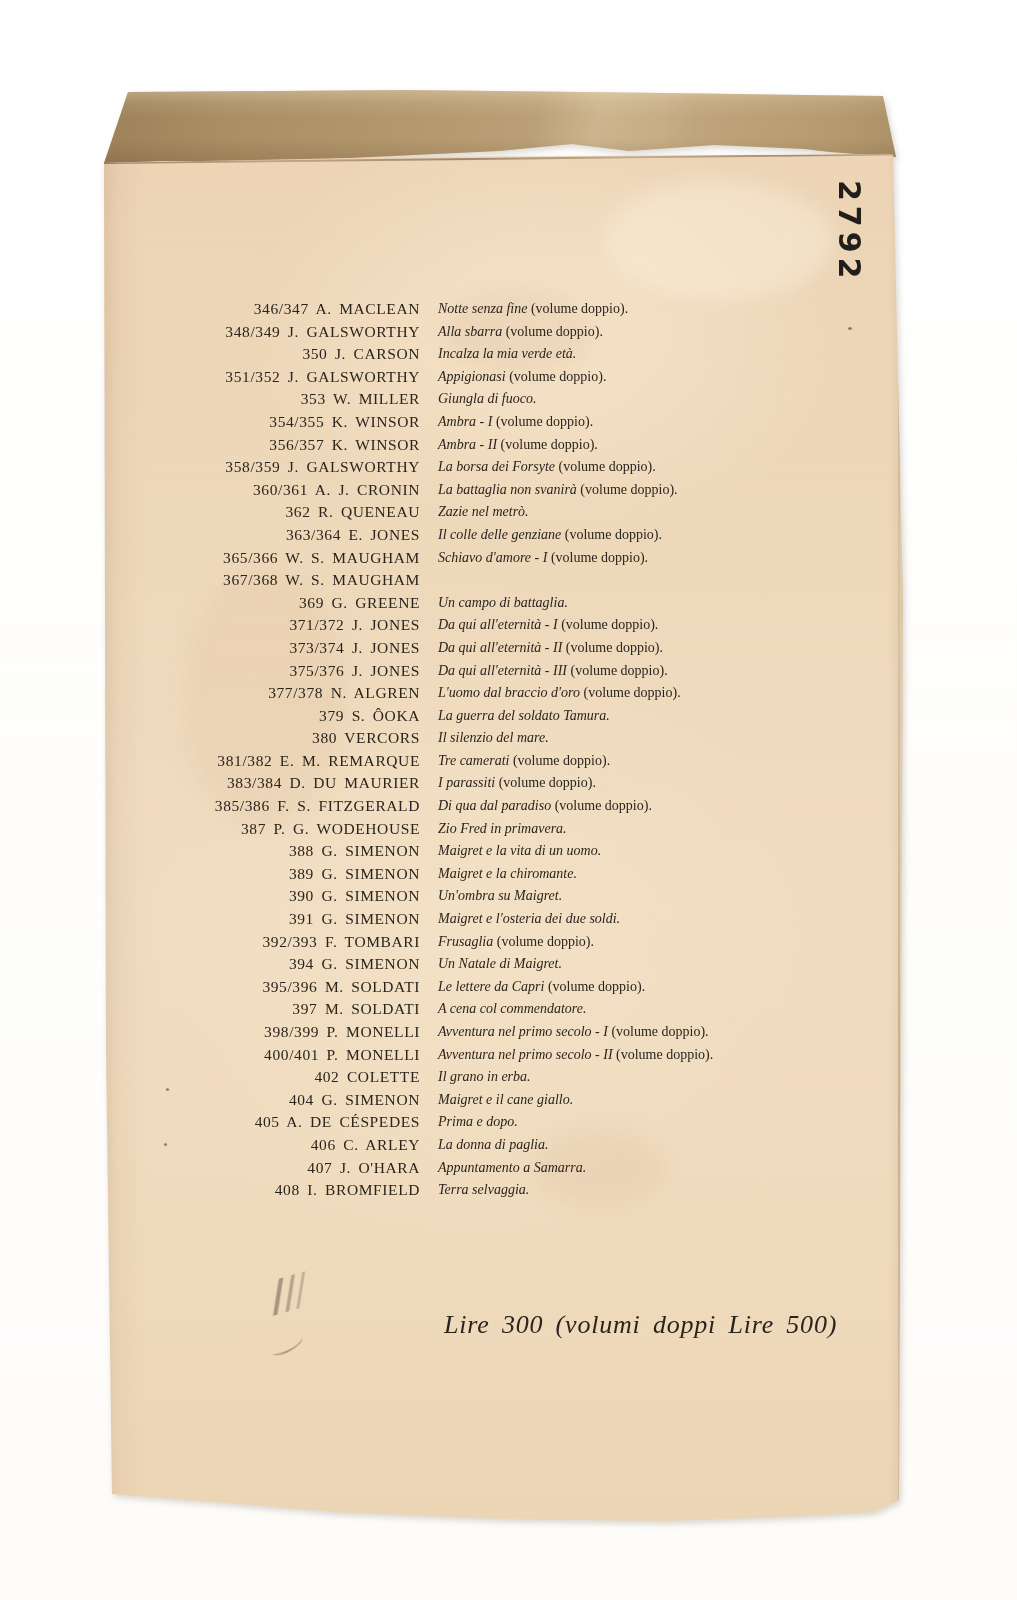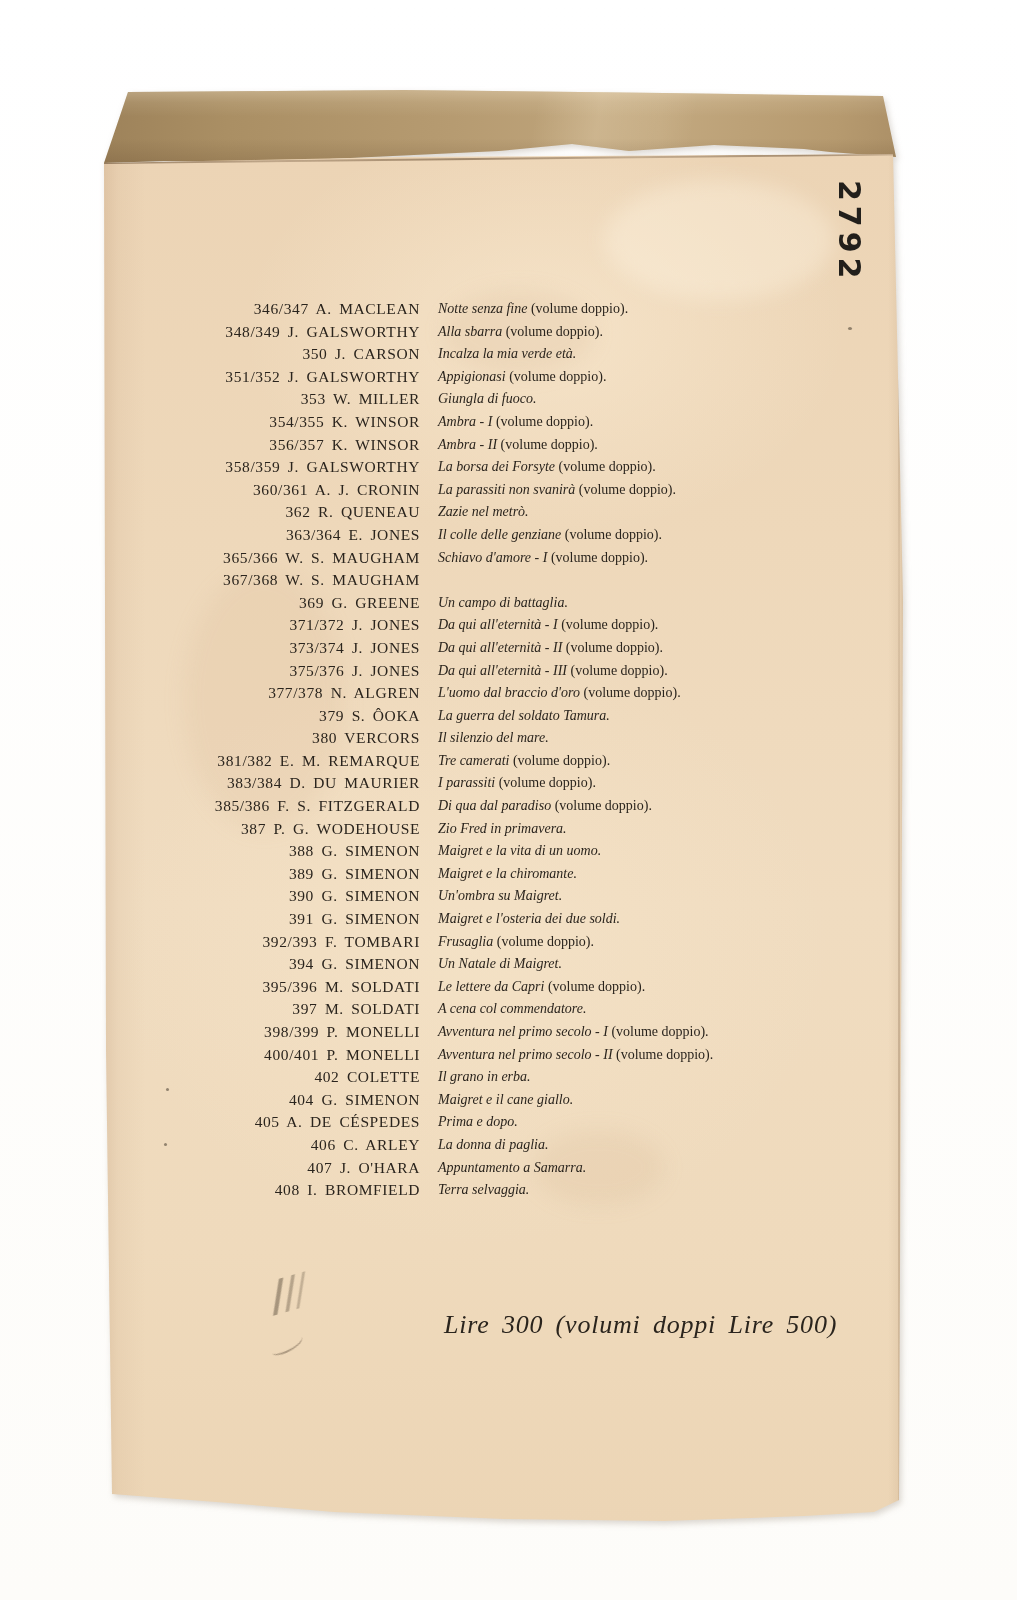--- a/index.html
+++ b/index.html
@@ -142,21 +142,21 @@
     <span class="title-cell"><span class="title">Ambra - II</span><span class="note">(volume doppio).</span></span>
   </div>
 
   <div class="row">
     <span class="label"><span class="num">358/359</span> <span class="author">J. GALSWORTHY</span></span>
     <span class="title-cell"><span class="title">La borsa dei Forsyte</span><span class="note">(volume doppio).</span></span>
   </div>
 
   <div class="row">
     <span class="label"><span class="num">360/361</span> <span class="author">A. J. CRONIN</span></span>
-    <span class="title-cell"><span class="title">La parassiti non svanirà</span><span class="note">(volume doppio).</span></span>
+    <span class="title-cell"><span class="title">La battaglia non svanirà</span><span class="note">(volume doppio).</span></span>
   </div>
 
   <div class="row">
     <span class="label"><span class="num">362</span> <span class="author">R. QUENEAU</span></span>
     <span class="title-cell"><span class="title">Zazie nel metrò.</span><span class="note"></span></span>
   </div>
 
   <div class="row">
     <span class="label"><span class="num">363/364</span> <span class="author">E. JONES</span></span>
     <span class="title-cell"><span class="title">Il colle delle genziane</span><span class="note">(volume doppio).</span></span>

